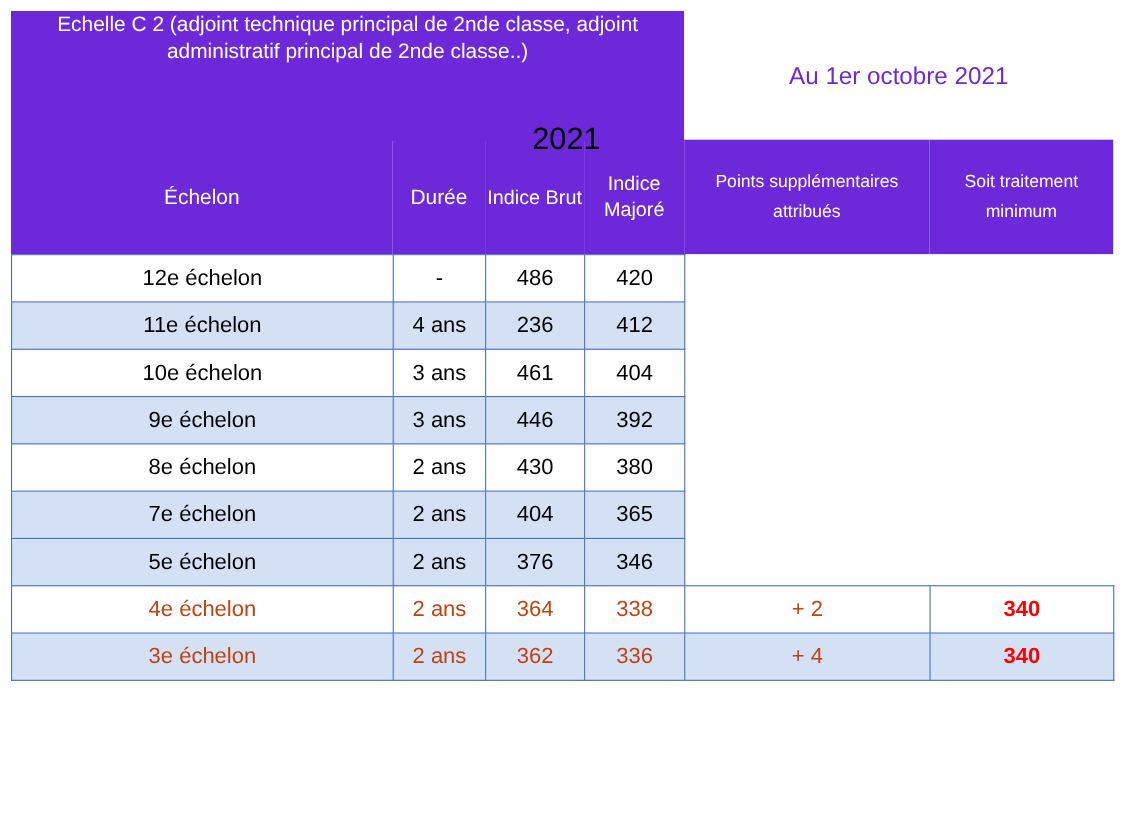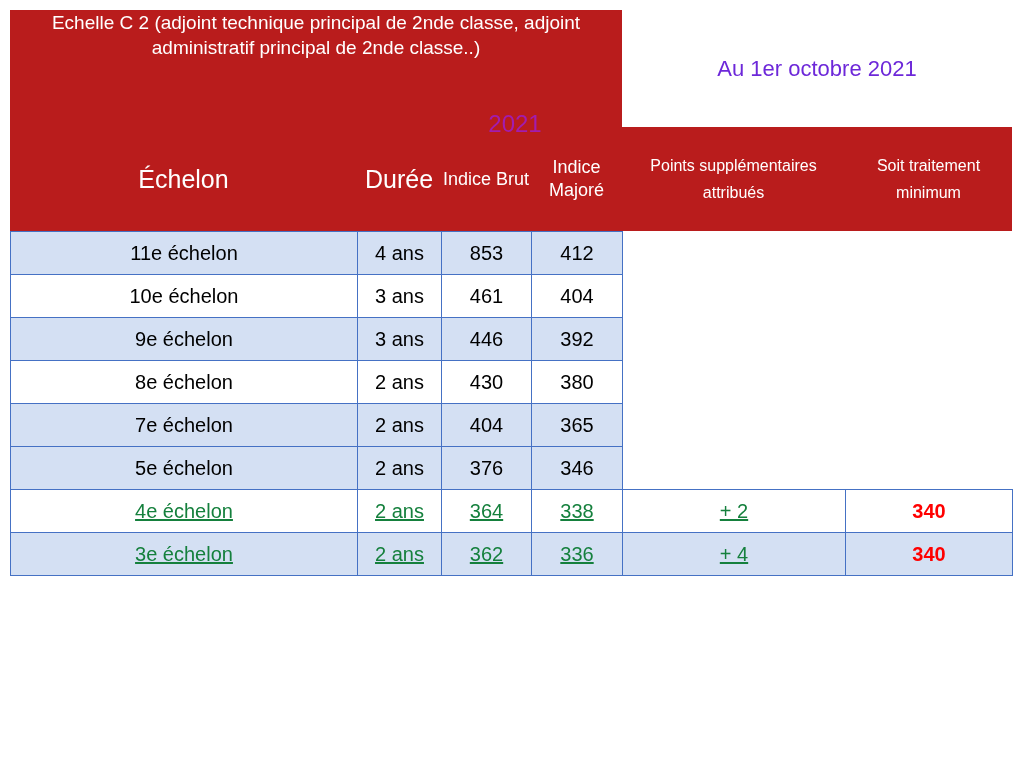--- a/index.html
+++ b/index.html
@@ -27,40 +27,40 @@
   }
   table.grid td, table.grid th {
     padding: 0;
     margin: 0;
     vertical-align: middle;
     text-align: center;
   }
 
   
   .hdr-blue {
-    background: #b91c1c;
+    background: #6d28d9;
     color: #ffffff;
     border: none;
   }
   .title-cell {
     font-size: 19px;
     line-height: 25px;
     padding: 8px 6px 6px 6px;
     text-align: center;
   }
   .date-cell {
     background: #ffffff;
     color: #6d28d9;
     font-size: 22px;
     text-align: center;
     vertical-align: middle;
     border: none;
   }
   .colhead {
-    font-size: 25px;
+    font-size: 19px;
     line-height: 25px;
     padding: 4px 4px;
   }
   .colhead-small {
     font-size: 18px;
     line-height: 23px;
   }
   .colhead-big {
     font-size: 16px;
     line-height: 27px;
@@ -74,22 +74,21 @@
     color: #000000;
     background: #ffffff;
   }
   tr.alt td.cell {
     background: #d4e0f3;
   }
   td.cell.ech {
     font-size: 20px;
   }
   td.red {
-    color: #15803d;
-    text-decoration: underline;
+    color: #c2410c;
   }
   td.red-bold {
     color: #ff0000;
     font-weight: bold;
   }
   td.empty-nb {
     border: none;
     background: #ffffff;
   }
 </style>
@@ -119,21 +118,21 @@
         <td class="hdr-blue colhead" style="height:0;padding:0;"></td>
         <td class="hdr-blue colhead" style="height:0;padding:0;"></td>
         <td class="hdr-blue colhead" style="height:0;padding:0;"></td>
         <td class="hdr-blue colhead" style="height:0;padding:0;"></td>
         <td class="hdr-blue colhead" style="height:0;padding:0;"></td>
         <td class="hdr-blue colhead" style="height:0;padding:0;"></td>
       </tr>
     </tbody>
   </table>
 
-  <div style="position:absolute; left:420px; top:100px; width:190px; color:#a21caf; font-size:24px; text-align:center;">2021</div>
+  <div style="position:absolute; left:420px; top:100px; width:190px; color:#000000; font-size:28px; text-align:center;">2021</div>
 
   <table class="grid" style="margin-top:-1px;">
     <colgroup>
       <col style="width:347px">
       <col style="width:84px">
       <col style="width:90px">
       <col style="width:91px">
       <col style="width:223px">
       <col style="width:167px">
     </colgroup>
@@ -152,24 +151,32 @@
   <table class="grid" style="margin-top:0;">
     <colgroup>
       <col style="width:347px">
       <col style="width:84px">
       <col style="width:90px">
       <col style="width:91px">
       <col style="width:223px">
       <col style="width:167px">
     </colgroup>
     <tbody id="rows-body">
+        <tr>
+          <td class="cell ech">12e échelon</td>
+          <td class="cell">-</td>
+          <td class="cell">486</td>
+          <td class="cell">420</td>
+          <td class="cell empty-nb" style="background: rgb(255, 255, 255); border: none;"></td>
+          <td class="cell empty-nb" style="background: rgb(255, 255, 255); border: none;"></td>
+        </tr>
         <tr class="alt">
           <td class="cell ech">11e échelon</td>
           <td class="cell">4 ans</td>
-          <td class="cell">853</td>
+          <td class="cell">236</td>
           <td class="cell">412</td>
           <td class="cell empty-nb" style="background: rgb(255, 255, 255); border: none;"></td>
           <td class="cell empty-nb" style="background: rgb(255, 255, 255); border: none;"></td>
         </tr>
         <tr>
           <td class="cell ech">10e échelon</td>
           <td class="cell">3 ans</td>
           <td class="cell">461</td>
           <td class="cell">404</td>
           <td class="cell empty-nb" style="background: rgb(255, 255, 255); border: none;"></td>

